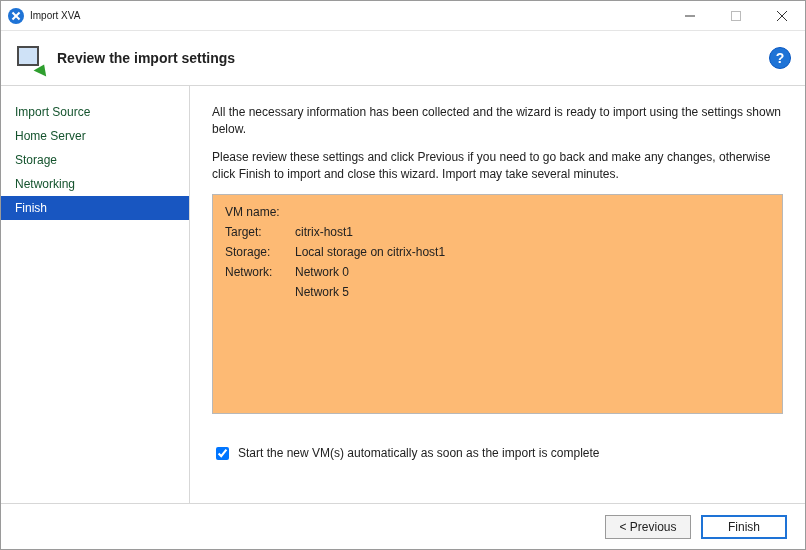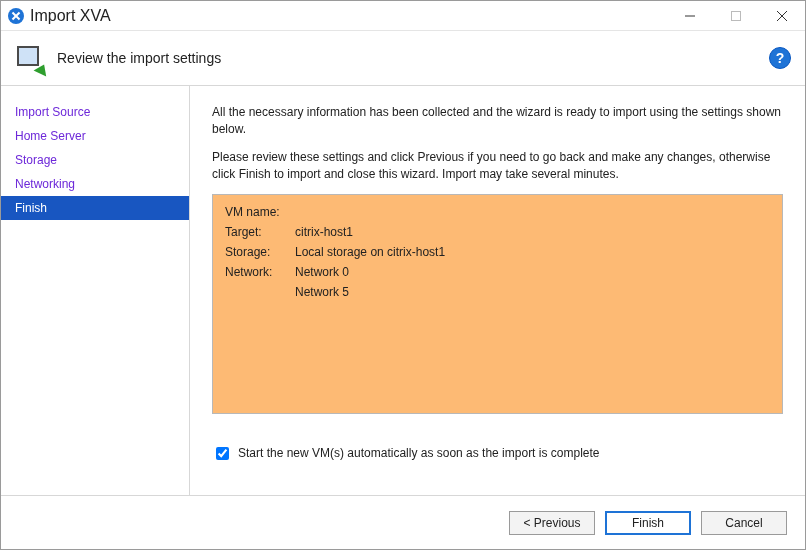--- a/index.html
+++ b/index.html
@@ -36,21 +36,21 @@
     position:relative;
     margin-right:6px;
     flex:none;
   }
   .titlebar .app-icon::before,
   .titlebar .app-icon::after{
     content:"";position:absolute;background:#fff;
   }
   .titlebar .app-icon::before{left:3px;top:7px;width:10px;height:2px;transform:rotate(45deg);}
   .titlebar .app-icon::after{left:3px;top:7px;width:10px;height:2px;transform:rotate(-45deg);}
-  .titlebar .title { flex:none; font-size:16px; }
+  .titlebar .title { flex:none; font-size:10px; }
   .titlebar .spacer { flex:1; }
   .win-btn {
     width:46px; height:30px;
     display:flex; align-items:center; justify-content:center;
     color:#333;
   }
   .win-btn.disabled { color:#bbb; }
   .win-btn svg { display:block;}
   
   
@@ -69,21 +69,21 @@
     border:2px solid #4a4a4a;background:#cfe2f7;
   }
   .header .wizicon .arrow{
     position:absolute;right:-2px;bottom:-2px;
     width:0;height:0;
     border-left:7px solid transparent;
     border-right:7px solid transparent;
     border-bottom:10px solid #2e9e2e;
     transform:rotate(25deg);
   }
-  .header h1 { font-size:14px; font-weight:400; margin:0; flex:1;}
+  .header h1 { font-size:14px; font-weight:700; margin:0; flex:1;}
   .help-btn {
     width:22px;height:22px;border-radius:50%;
     background:#1e73d6;border:1px solid #0a58c1;
     color:#fff;display:flex;align-items:center;justify-content:center;
     font-weight:700;font-size:14px;
   }
 
   
   .body {
     flex:1;
@@ -91,21 +91,21 @@
     min-height:0;
   }
   .sidebar {
     width:189px;
     border-right:1px solid #d7d7d7;
     padding-top:14px;
     display:flex;flex-direction:column;
   }
   .sidebar-item {
     height:24px; display:flex; align-items:center;
-    padding:0 14px; color:#6d28d9;
+    padding:0 14px; color:#14532d;
   }
   .sidebar-item.selected {
     background:#1856c1; color:#fff;
   }
   .brand {
     margin-top:auto;
     padding:0 14px 18px 14px;
     font-family: Arial, sans-serif;
     font-weight:700;
     font-size:20px;
@@ -135,21 +135,21 @@
   .indent .k { width:70px;}
   
   .checkbox-row {
     margin-top:30px;
     display:flex;align-items:center;gap:6px;
   }
   .checkbox-row input { width:13px;height:13px;}
 
   
   .footer {
-    height:54px;
+    height:46px;
     border-top:1px solid #d7d7d7;
     display:flex;align-items:center;justify-content:flex-end;
     gap:10px;
     padding:0 18px;
   }
   .btn {
     min-width:86px;height:24px;
     border:1px solid #9a9a9a;
     background:#f3f3f3;
     display:flex;align-items:center;justify-content:center;
@@ -250,18 +250,15 @@
 
   </div>
 
   <div class="footer">
     <div class="btn">
         <span>&lt; Previous</span>
       </div>
     <div class="btn primary">
         <span>Finish</span>
       </div>
-    <div class="btn">
-        <span>Cancel</span>
-      </div>
   </div>
 
 </div>
 
 </body></html>

